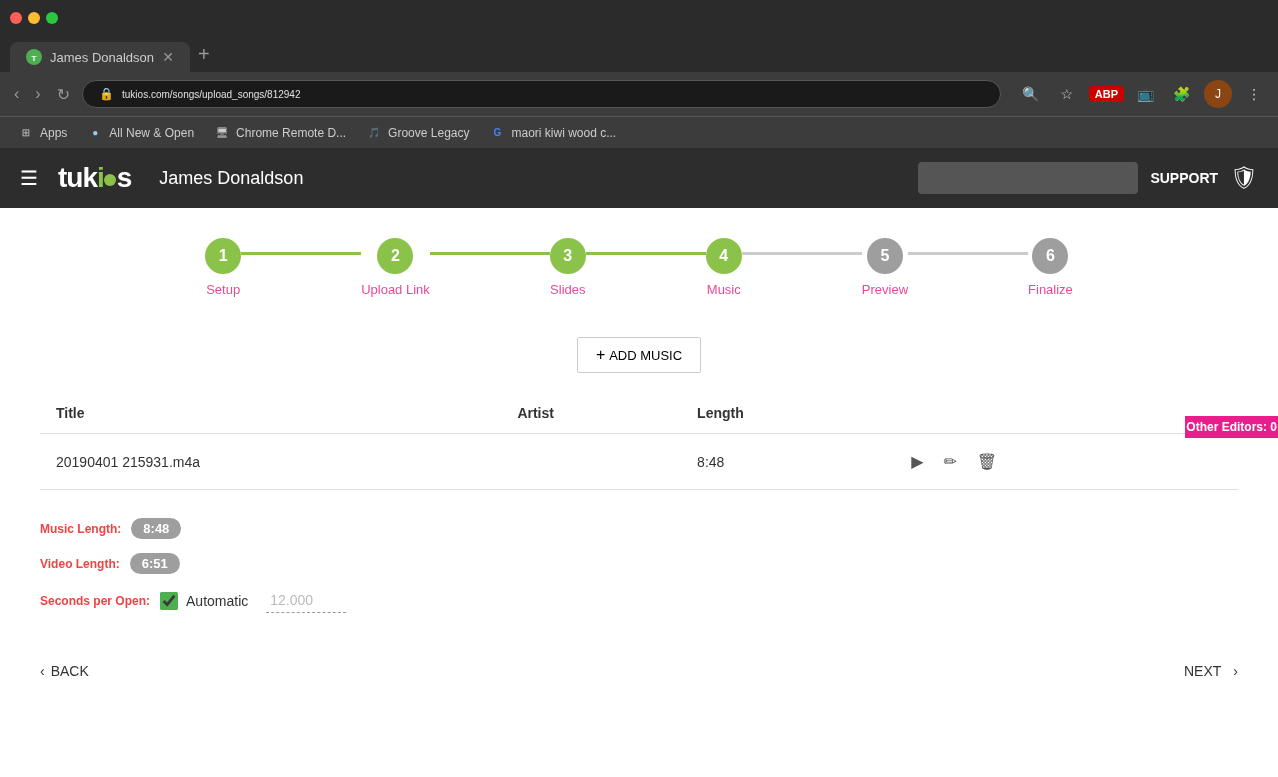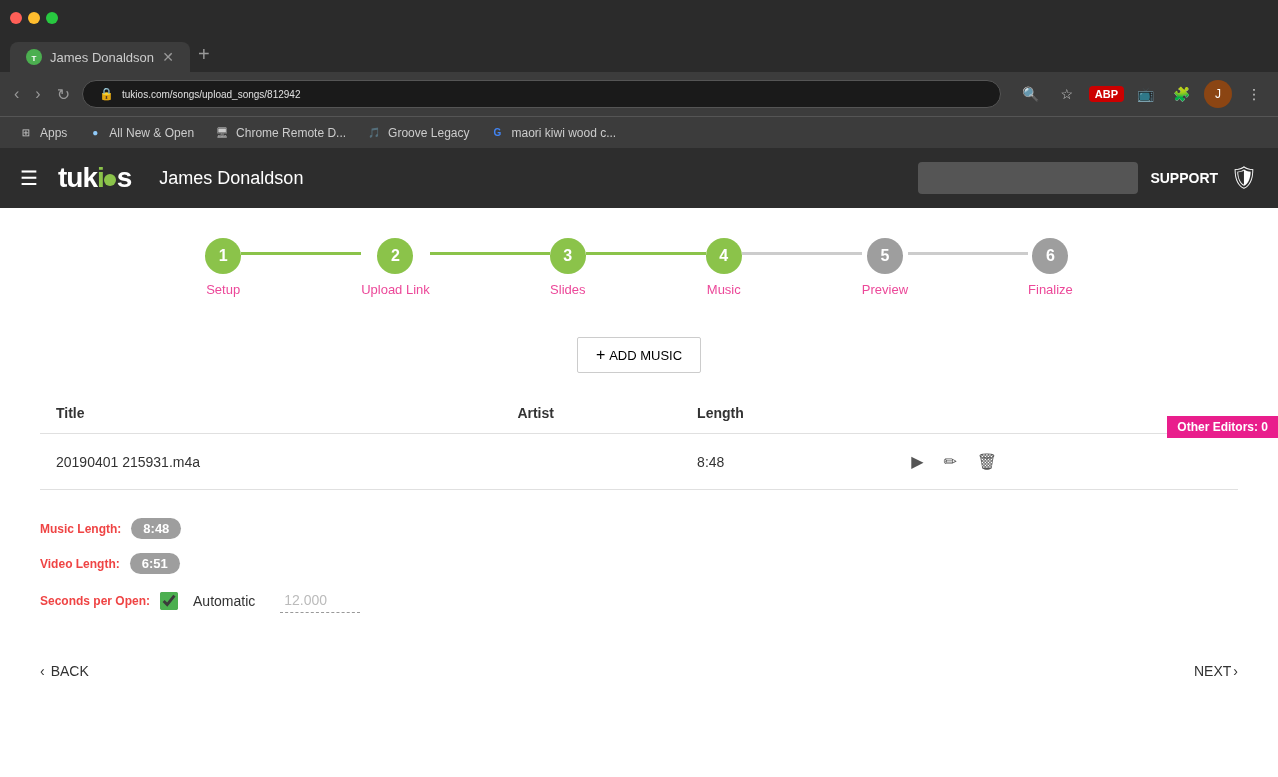--- a/index.html
+++ b/index.html
@@ -38,21 +38,21 @@
     .hamburger { color: white; font-size: 20px; cursor: pointer; }
     .logo { display: flex; align-items: center; }
     .logo-text { color: white; font-size: 28px; font-weight: bold; letter-spacing: -1px; }
     .user-name { color: white; font-size: 18px; font-weight: normal; margin-left: 8px; }
     .header-right { margin-left: auto; display: flex; align-items: center; gap: 12px; padding-left: 48px; }
     .search-bar { background: #555; border: none; border-radius: 4px; padding: 8px 12px; color: white; width: 220px; font-size: 14px; }
     .support-btn { background: none; border: none; color: white; font-size: 14px; font-weight: bold; cursor: pointer; }
     .shield-icon { color: white; font-size: 22px; cursor: pointer; }
 
     
-    .other-editors-badge { position: absolute; right: 0; top: 208px; background: #e91e8c; color: white; font-size: 12px; padding: 4px 10px; font-weight: bold; z-index: 10; }
+    .other-editors-badge { position: absolute; right: 0; top: 208px; background: #e91e8c; color: white; font-size: 12px; padding: 4px 1px; font-weight: bold; z-index: 10; }
 
     
     .main-content { padding: 30px 40px; position: relative; background: white; }
 
     
     .stepper { display: flex; align-items: center; justify-content: center; margin-bottom: 40px; position: relative; }
     .step-item { display: flex; flex-direction: column; align-items: center; position: relative; z-index: 2; }
     .step-circle { width: 36px; height: 36px; border-radius: 50%; display: flex; align-items: center; justify-content: center; font-weight: bold; font-size: 16px; color: white; }
     .step-circle.active { background: #8BC34A; }
     .step-circle.inactive { background: #9e9e9e; }
@@ -68,29 +68,29 @@
     .music-table { width: 100%; border-collapse: collapse; }
     .music-table th { text-align: left; padding: 12px 16px; font-weight: bold; font-size: 14px; color: #333; border-bottom: 1px solid #e0e0e0; }
     .music-table td { padding: 14px 16px; font-size: 14px; color: #333; border-bottom: 1px solid #e0e0e0; }
     .music-table .action-btn { background: none; border: none; cursor: pointer; color: #555; font-size: 16px; padding: 4px 8px; }
 
     
     .music-info-row { display: flex; flex-direction: column; gap: 14px; margin-top: 24px; margin-left: 0; }
     .info-row { display: flex; align-items: center; gap: 10px; font-size: 14px; color: #333; }
     .info-label { font-size: 12px; color: #ef4444; font-weight: bold; }
     .info-badge { background: #9e9e9e; color: white; border-radius: 20px; padding: 3px 12px; font-size: 13px; font-weight: bold; }
-    .checkbox-row { display: flex; align-items: center; gap: 15px; }
+    .checkbox-row { display: flex; align-items: center; gap: 8px; }
     .auto-checkbox { width: 18px; height: 18px; accent-color: #4CAF50; }
     .auto-label { font-size: 14px; color: #333; }
     .auto-input { border: none; border-bottom: 1px dashed #999; font-size: 14px; color: #bbb; width: 80px; padding: 4px; background: none; outline: none; margin-left: 10px; }
 
     
     .nav-footer { display: flex; justify-content: space-between; align-items: center; margin-top: 40px; padding-top: 10px; }
     .back-btn { background: none; border: none; color: #333; font-size: 14px; cursor: pointer; display: flex; align-items: center; gap: 6px; }
-    .next-btn { background: none; border: none; color: #333; font-size: 14px; cursor: pointer; display: flex; align-items: center; gap: 2px; }
+    .next-btn { background: none; border: none; color: #333; font-size: 14px; cursor: pointer; display: flex; align-items: center; gap: 12px; }
 
     .add-music-wrapper { text-align: center; margin-bottom: 20px; }
   </style>
 </head>
 <body>
 
 <div class="browser-chrome">
   <div class="browser-titlebar">
     <div class="traffic-lights">
       <div class="traffic-light tl-red"></div>

